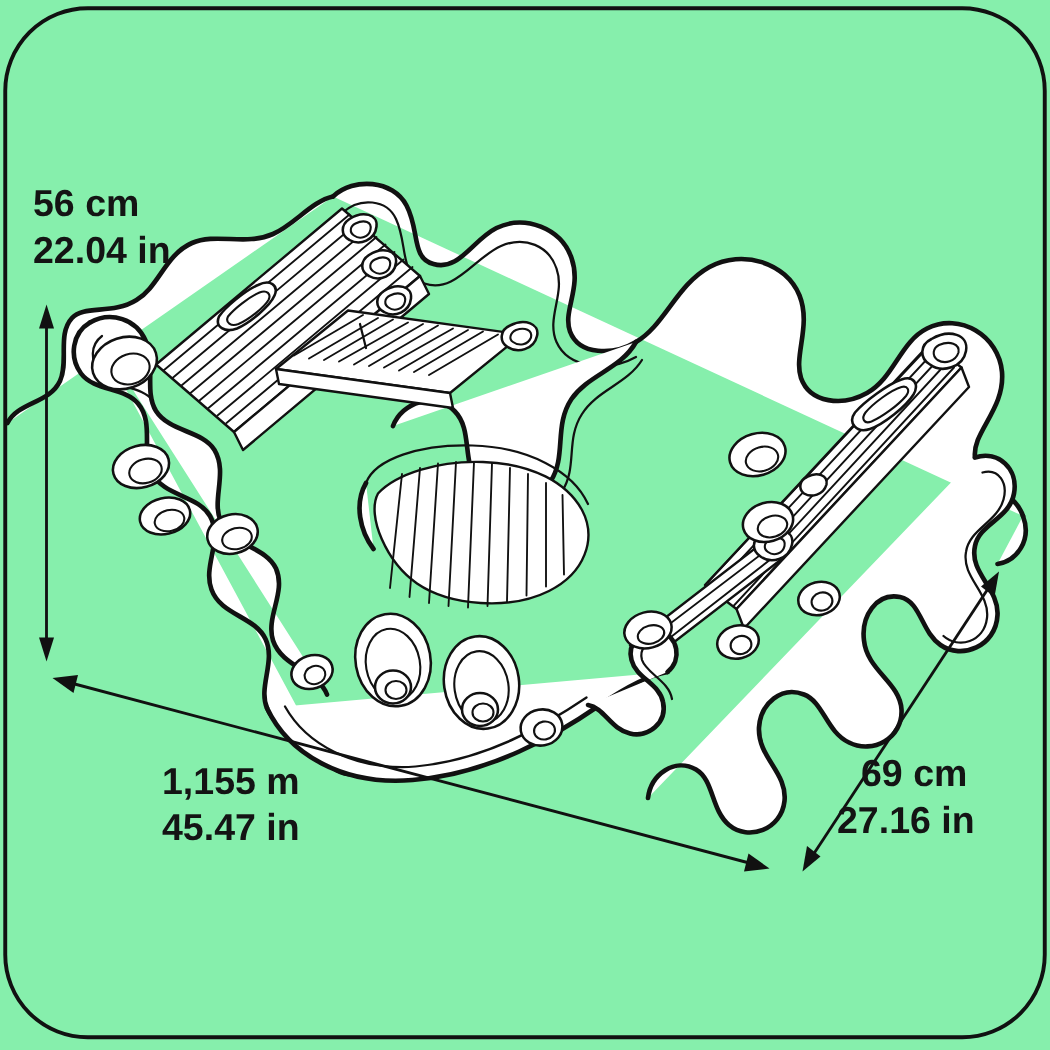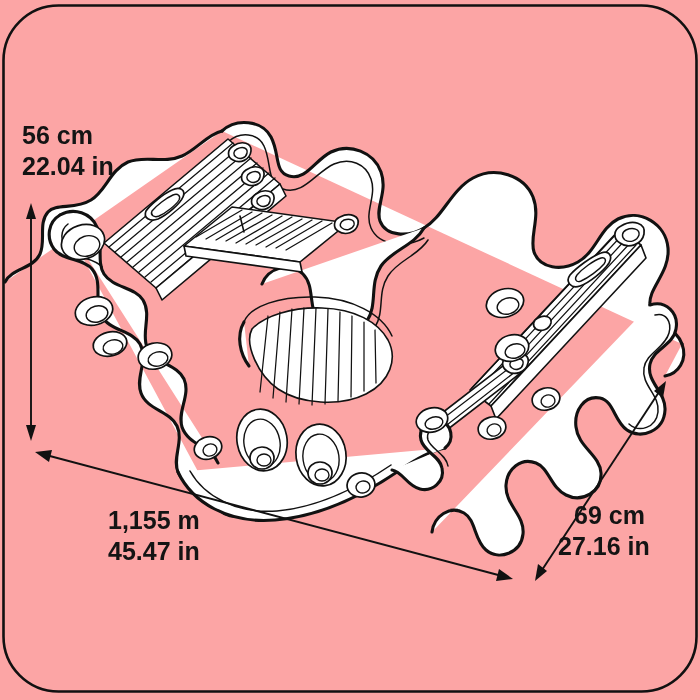--- a/index.html
+++ b/index.html
@@ -1,19 +1,19 @@
 <!DOCTYPE html>
 <html><head>
 <meta charset="utf-8">
 <title>Product Dimension Drawing</title>
 <style>
   html,body{margin:0;padding:0;background:#ffffff;}
   body{width:700px;height:700px;overflow:hidden;
        font-family:"Liberation Sans","DejaVu Sans",sans-serif;}
-  #stage{position:relative;width:700px;height:700px;background:#fca5a5;text-decoration:underline;}
+  #stage{position:relative;width:700px;height:700px;background:#86efac;text-decoration:underline;}
   #stage svg{display:block;width:700px;height:700px;}
   .dimtext{font-family:"Liberation Sans","DejaVu Sans",sans-serif;
            font-weight:bold;font-size:25px;fill:#141414;
            letter-spacing:0px;}
   .frame{fill:none;stroke:#111111;stroke-width:2.6;}
   .outline{fill:#ffffff;stroke:#111111;stroke-width:3.1;
            stroke-linejoin:round;stroke-linecap:round;}
   .outline-thin{fill:none;stroke:#111111;stroke-width:1.5;
            stroke-linejoin:round;stroke-linecap:round;}
   .panel{fill:#ffffff;stroke:#111111;stroke-width:1.6;

